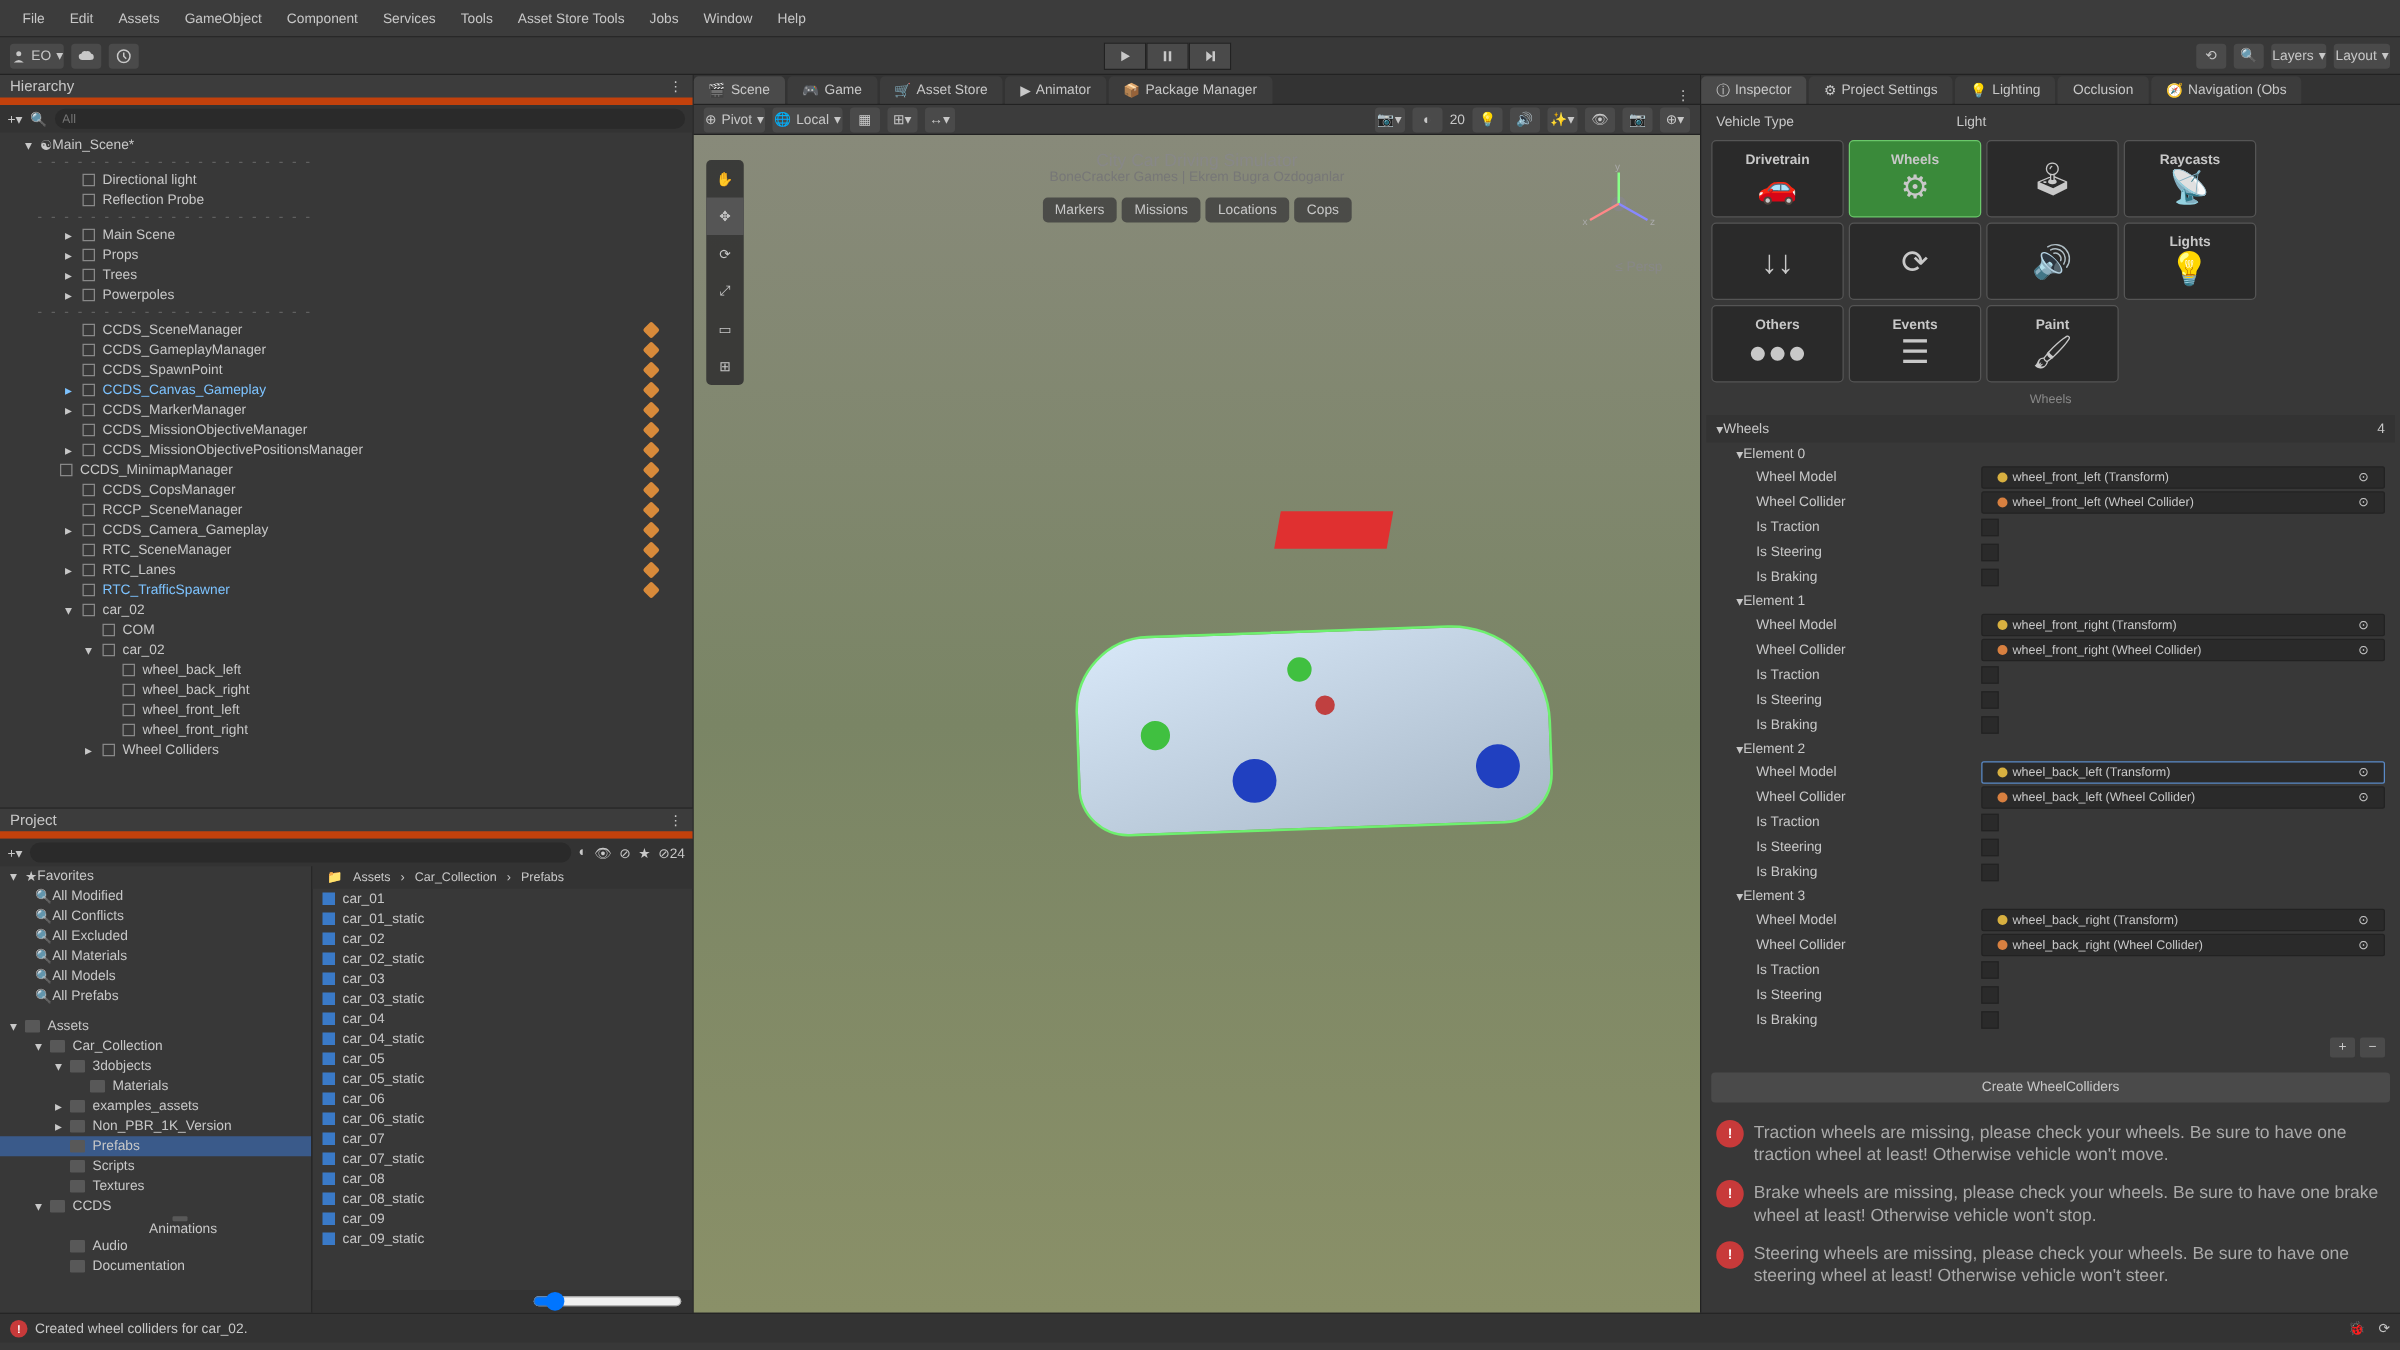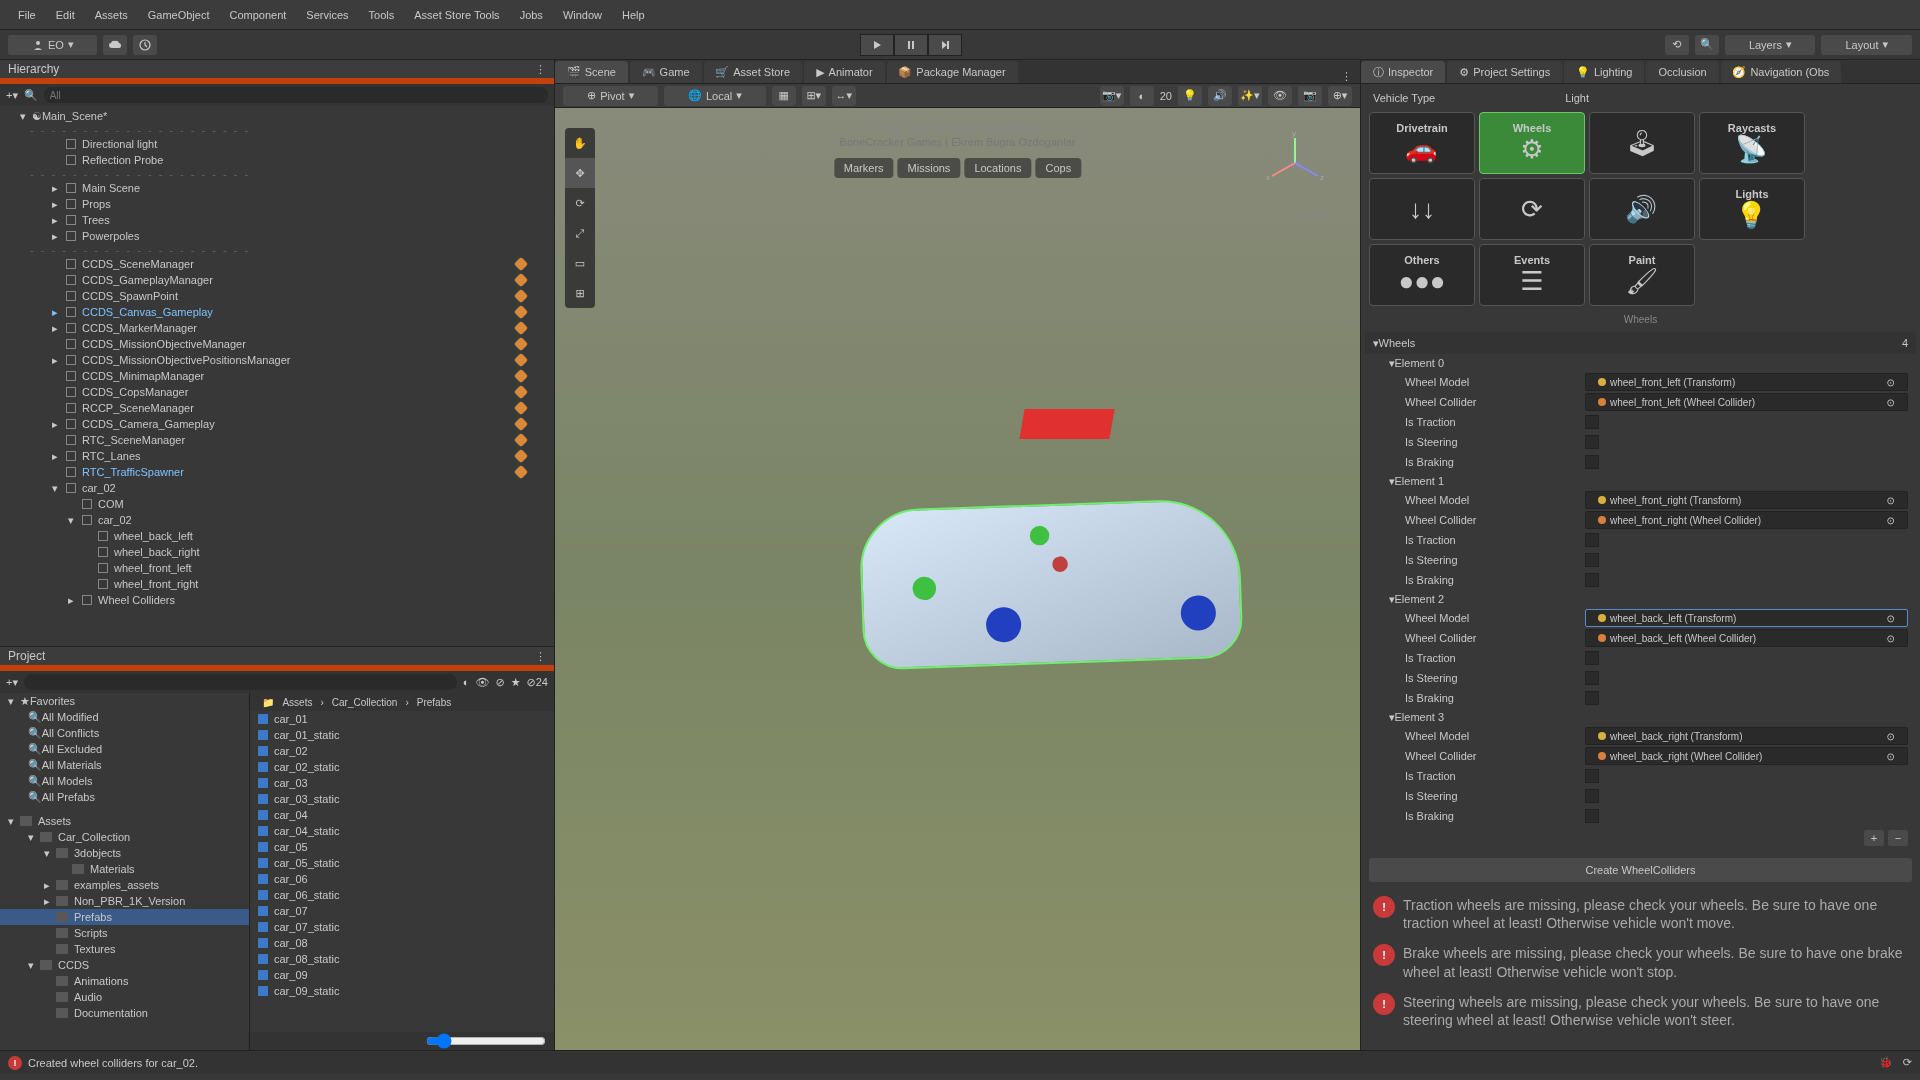--- a/index.html
+++ b/index.html
@@ -9,21 +9,21 @@
 .menubar { height: 30px; background: #3c3c3c; display: flex; align-items: center; padding: 0 8px; border-bottom: 1px solid #222; }
 .menubar span { padding: 0 10px; cursor: pointer; }
 
 
 .toolbar { height: 30px; background: #383838; display: flex; align-items: center; padding: 0 8px; border-bottom: 1px solid #222; }
 .toolbar-left { display: flex; align-items: center; gap: 6px; }
 .play-controls { margin-left: auto; margin-right: auto; display: flex; gap: 0; }
 .play-btn { width: 34px; height: 22px; background: #4a4a4a; border: 1px solid #222; display: flex; align-items: center; justify-content: center; cursor: pointer; }
 .toolbar-right { display: flex; align-items: center; gap: 6px; }
 .icon-btn { width: 24px; height: 20px; background: #4a4a4a; border-radius: 3px; display: flex; align-items: center; justify-content: center; cursor: pointer; }
-.dropdown-btn { height: 20px; padding: 0 24px; background: #4a4a4a; border-radius: 3px; display: flex; align-items: center; gap: 4px; cursor: pointer; }
+.dropdown-btn { height: 20px; padding: 0 1px; background: #4a4a4a; border-radius: 3px; display: flex; align-items: center; gap: 4px; cursor: pointer; }
 
 
 .main { display: flex; height: calc(100% - 90px); }
 
 
 .hierarchy { width: 555px; display: flex; flex-direction: column; background: #383838; border-right: 1px solid #222; }
 .panel-header { height: 24px; background: #3c3c3c; display: flex; align-items: center; padding: 0 8px; border-bottom: 6px solid #c2410c; }
 .panel-title { font-size: 12px; }
 .hierarchy-toolbar { height: 22px; background: #333; display: flex; align-items: center; padding: 0 6px; gap: 6px; }
 .search-input { flex: 1; height: 16px; background: #2a2a2a; border: none; color: #c8c8c8; padding: 0 6px; border-radius: 8px; font-size: 10px; }
@@ -307,21 +307,21 @@
         <div class="tree-item" style="padding-left: 52px;">
           <span class="tree-foldout">▸</span>
           <span class="tree-icon">
             <span class="cube-icon"></span>
           </span>
           <span>CCDS_MissionObjectivePositionsManager</span>
           <span style="margin-left:auto;margin-right:20px">
             <span class="prefab-icon"></span>
           </span>
         </div>
-        <div class="tree-item" style="padding-left: 52px;">
+        <div class="tree-item" style="padding-left: 34px;">
           <span class="tree-foldout"></span>
           <span class="tree-icon">
             <span class="cube-icon"></span>
           </span>
           <span>CCDS_MinimapManager</span>
           <span style="margin-left:auto;margin-right:20px">
             <span class="prefab-icon"></span>
           </span>
         </div>
         <div class="tree-item" style="padding-left: 52px;">
@@ -530,21 +530,21 @@
             <div class="tree-item" style="padding-left: 44px; text-align: right;">
               <span class="tree-foldout"></span>
               <span class="folder-icon"></span>
               <span>Textures</span>
             </div>
             <div class="tree-item" style="padding-left: 28px;">
               <span class="tree-foldout">▾</span>
               <span class="folder-icon"></span>
               <span>CCDS</span>
             </div>
-            <div class="tree-item" style="padding-left: 44px;">
+            <div class="tree-item" style="padding-left: 44px; flex-direction: column;">
               <span class="tree-foldout"></span>
               <span class="folder-icon"></span>
               <span>Animations</span>
             </div>
             <div class="tree-item" style="padding-left: 44px;">
               <span class="tree-foldout"></span>
               <span class="folder-icon"></span>
               <span>Audio</span>
             </div>
             <div class="tree-item" style="padding-left: 44px;">

